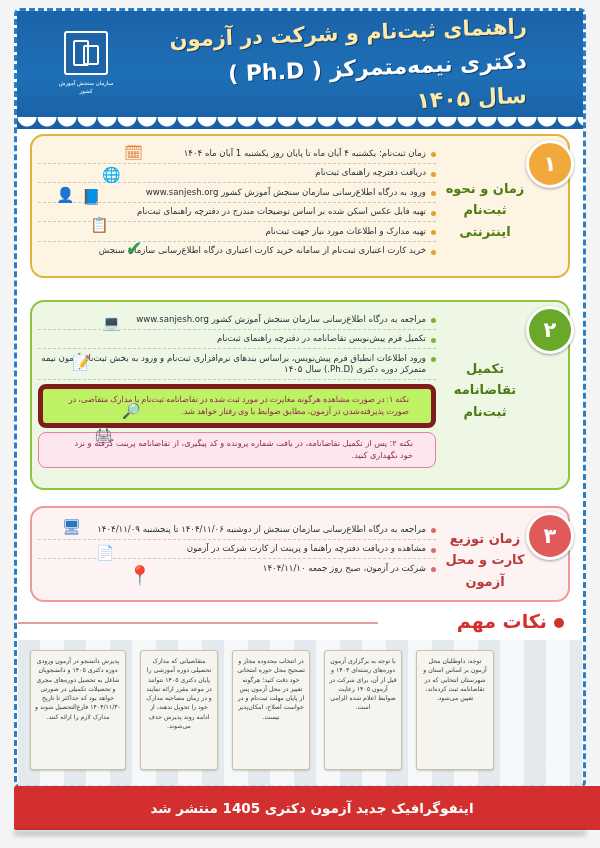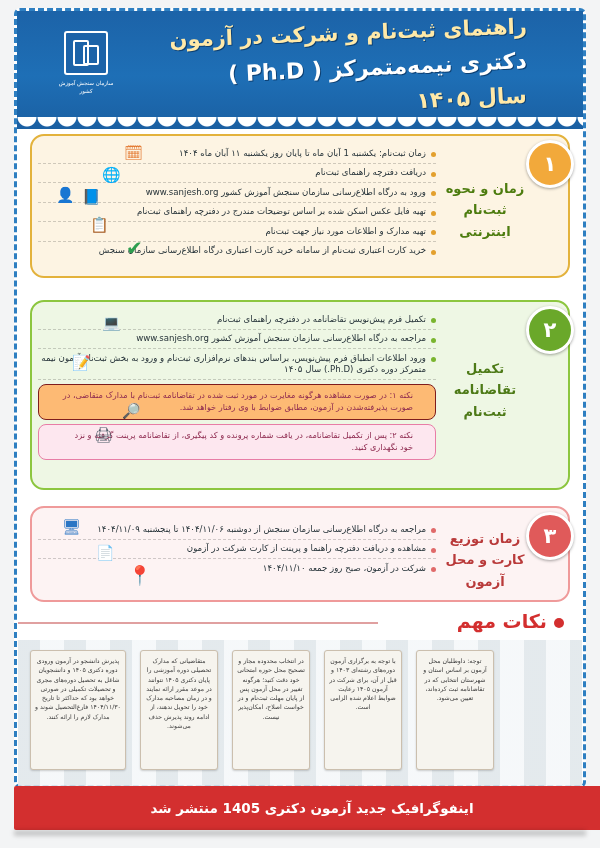--- a/index.html
+++ b/index.html
@@ -142,21 +142,21 @@
   }
   .sec1 .line:before{background:#e3a02e;}
   .sec2 .line:before{background:#7ab52f;}
   .sec3 .line:before{background:#e06a6a;}
 
   
   .note{
     margin-top:4px;border-radius:8px;padding:5px 22px 5px 8px;
     font-size:8.2px;line-height:1.45;position:relative;direction:rtl;
   }
-  .note-1{background:#fdba74;border:1px solid #7f1d1d;color:#8e2a4f;}
+  .note-1{background:#bef264;border:5px solid #7f1d1d;color:#8e2a4f;font-family:Liberation Serif, serif;}
   .note-2{background:#fde7ef;border:1px solid #e87da6;color:#8e2a4f;padding-left:30px;}
   .note:before{display:none;}
 
   
   .iconcol{position:absolute;}
   .ico{
     position:absolute;font-size:15px;line-height:1;
   }
   .ico-mon{color:#2a75c4;}
   .ico-doc{color:#e06a1b;}
@@ -226,43 +226,43 @@
     <div class="logo-box">
       <div class="logo-mark"></div>
       <div class="logo-caption">سازمان سنجش آموزش کشور</div>
     </div>
   </div>
 
   <div class="section sec1">
     <div class="badge badge1">۱</div>
     <div class="sec-title">زمان و نحوه ثبت‌نام اینترنتی</div>
     <div class="lines">
-      <div class="line">زمان ثبت‌نام: یکشنبه 1 آبان ماه تا پایان روز یکشنبه ۱۱ آبان ماه ۱۴۰۴</div>
+      <div class="line">زمان ثبت‌نام: یکشنبه ۴ آبان ماه تا پایان روز یکشنبه 1 آبان ماه ۱۴۰۴</div>
       <div class="line">دریافت دفترچه راهنمای ثبت‌نام</div>
       <div class="line">ورود به درگاه اطلاع‌رسانی سازمان سنجش آموزش کشور www.sanjesh.org</div>
       <div class="line">تهیه فایل عکس اسکن شده بر اساس توضیحات مندرج در دفترچه راهنمای ثبت‌نام</div>
       <div class="line">تهیه مدارک و اطلاعات مورد نیاز جهت ثبت‌نام</div>
       <div class="line">خرید کارت اعتباری ثبت‌نام از سامانه خرید کارت اعتباری درگاه اطلاع‌رسانی سازمان سنجش</div>
     </div>
     <div class="iconcol" style="left:10px;top:6px;width:110px;height:132px;">
       <span class="ico ico-doc" style="left:82px;top:4px;">🗓</span>
       <span class="ico ico-mon" style="left:60px;top:26px;">🌐</span>
       <span class="ico ico-doc" style="left:40px;top:48px;">📘</span>
       <span class="ico ico-mon" style="left:14px;top:46px;">👤</span>
       <span class="ico ico-doc" style="left:48px;top:76px;">📋</span>
       <span class="ico ico-check" style="left:84px;top:96px;font-size:20px;">✔</span>
     </div>
   </div>
 
   <div class="section sec2">
     <div class="badge badge2">۲</div>
     <div class="sec-title">تکمیل تقاضانامه ثبت‌نام</div>
     <div class="lines">
+      <div class="line">مراجعه به درگاه اطلاع‌رسانی سازمان سنجش آموزش کشور www.sanjesh.org</div>
       <div class="line">تکمیل فرم پیش‌نویس تقاضانامه در دفترچه راهنمای ثبت‌نام</div>
-      <div class="line">مراجعه به درگاه اطلاع‌رسانی سازمان سنجش آموزش کشور www.sanjesh.org</div>
       <div class="line">ورود اطلاعات انطباق فرم پیش‌نویس، براساس بندهای نرم‌افزاری ثبت‌نام و ورود به بخش ثبت‌نام آزمون نیمه متمرکز دوره دکتری (Ph.D.) سال ۱۴۰۵</div>
       <div class="note note-1">نکته ۱: در صورت مشاهده هرگونه مغایرت در مورد ثبت شده در تقاضانامه ثبت‌نام با مدارک متقاضی، در صورت پذیرفته‌شدن در آزمون، مطابق ضوابط با وی رفتار خواهد شد.</div>
       <div class="note note-2">نکته ۲: پس از تکمیل تقاضانامه، در یافت شماره پرونده و کد پیگیری، از تقاضانامه پرینت گرفته و نزد خود نگهداری کنید.</div>
     </div>
     <div class="iconcol" style="left:10px;top:6px;width:110px;height:178px;">
       <span class="ico ico-mon" style="left:60px;top:8px;">💻</span>
       <span class="ico ico-doc" style="left:30px;top:48px;">📝</span>
       <span class="ico ico-print" style="left:52px;top:120px;">🖨</span>
       <span class="ico ico-mon" style="left:80px;top:96px;">🔎</span>
     </div>

